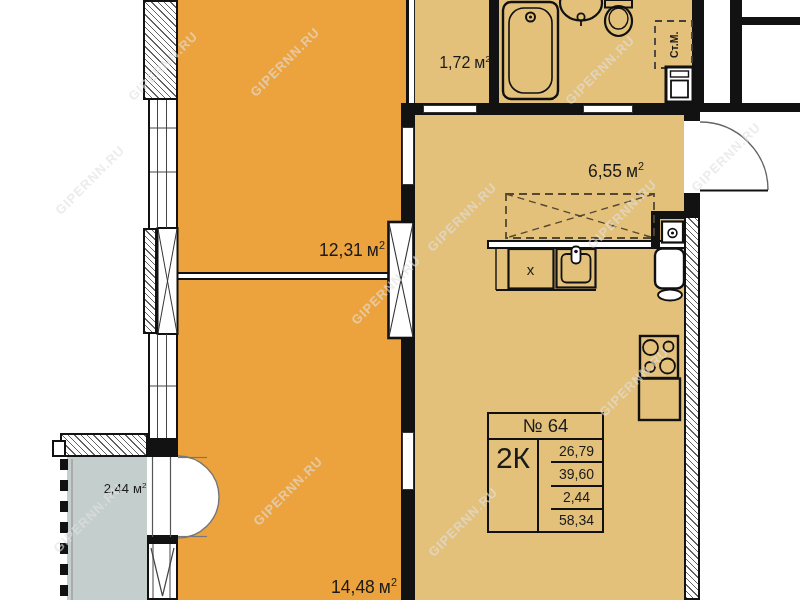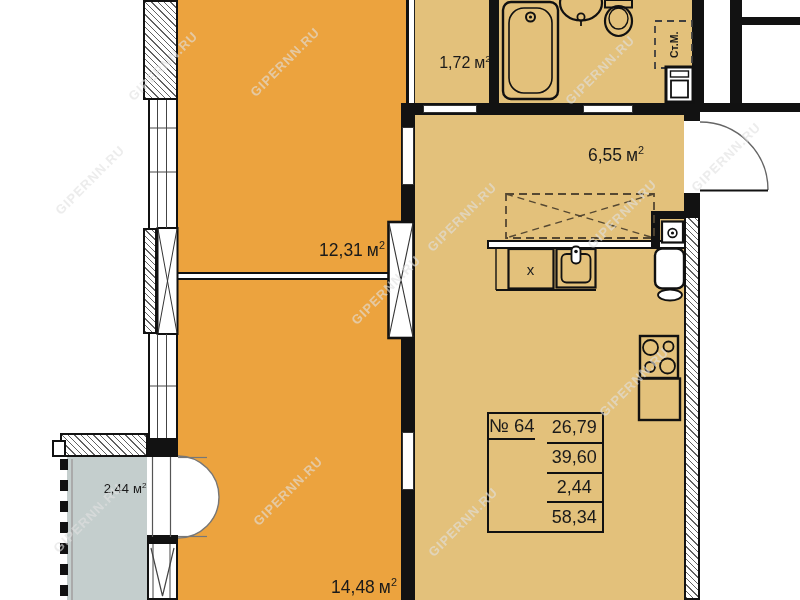--- a/index.html
+++ b/index.html
@@ -24,29 +24,29 @@
   .area-label{position:absolute;z-index:4;width:112px;text-align:center;white-space:nowrap;
     font-size:17.5px;}
   .area-label .u{margin-left:4px;}
   .area-label sup{font-size:.62em;}
   .stm{position:absolute;z-index:4;display:flex;align-items:center;justify-content:center;
     writing-mode:vertical-rl;transform:rotate(180deg);font-size:10.5px;font-weight:bold;}
   .xmark{position:absolute;z-index:4;display:flex;align-items:center;justify-content:center;
     font-size:15px;color:#222;}
   
   .itable{position:absolute;left:487px;top:412px;width:113px;height:117px;
-    border:2px solid #111;z-index:4;display:flex;flex-direction:row;}
+    border:2px solid #111;z-index:4;display:flex;flex-direction:column;}
   .itable .hdr{height:24px;border-bottom:2px solid #111;display:flex;align-items:center;
     justify-content:center;font-size:18.5px;}
   .itable .body{flex:1;display:flex;}
   .itable .typ{width:48px;border-right:2px solid #111;display:flex;justify-content:center;
     font-size:30px;line-height:1.2;}
   .itable .vals{flex:1;display:flex;flex-direction:column;}
   .itable .vals div{flex:1;display:flex;align-items:center;justify-content:center;
-    font-size:18px;border-bottom:2px solid #111;margin-left:12px;}
+    font-size:14px;border-bottom:2px solid #111;margin-left:12px;}
   .itable .vals div:last-child{border-bottom:none;}
   
   .wm{position:absolute;z-index:5;transform:translate(-50%,-50%) rotate(-45deg);
     font-size:13px;letter-spacing:1px;color:rgba(225,225,225,.62);font-weight:bold;
     white-space:nowrap;pointer-events:none;}
 </style>
 </head>
 <body>
 
 <div id="plan">
@@ -204,32 +204,33 @@
       <circle cx="650.5" cy="347.5" r="7.5" stroke-width="1.8"></circle>
       <circle cx="668.5" cy="346.5" r="5" stroke-width="1.8"></circle>
       <circle cx="650" cy="367" r="5" stroke-width="1.8"></circle>
       <circle cx="667.5" cy="366" r="7.5" stroke-width="1.8"></circle>
     </g>
 
     <rect x="639" y="378.5" width="41" height="41.5" fill="none" stroke="#111" stroke-width="2.4"></rect>
   </svg>
 
   <div class="area-label" style="left:409px;top:53px;font-size:16px"><span>1,72</span><span class="u"><span>м</span><sup>2</sup></span></div>
-  <div class="area-label" style="left:560px;top:144px"><span>6,55</span><span class="u"><span>м</span><sup>2</sup></span></div>
+  <div class="area-label" style="left:560px;top:160px"><span>6,55</span><span class="u"><span>м</span><sup>2</sup></span></div>
   <div class="area-label" style="left:296px;top:239px"><span>12,31</span><span class="u"><span>м</span><sup>2</sup></span></div>
   <div class="area-label" style="left:69px;top:481px;font-size:13px"><span>2,44</span><span class="u"><span>м</span><sup>2</sup></span></div>
   <div class="area-label" style="left:308px;top:576px"><span>14,48</span><span class="u"><span>м</span><sup>2</sup></span></div>
 
   <div class="stm" style="left:655px;top:21px;width:37px;height:47px">Ст.М.</div>
 
   <div class="xmark" style="left:508px;top:249px;width:45px;height:40px">x</div>
 
   <div class="itable">
     <div class="hdr">№ 64</div>
     <div class="body">
+      <div class="typ">2К</div>
       <div class="vals">
         <div>26,79</div>
         <div>39,60</div>
         <div>2,44</div>
         <div>58,34</div>
       </div>
     </div>
   </div>
 
   <span class="wm" style="left:285px;top:62px">GIPERNN.RU</span>

